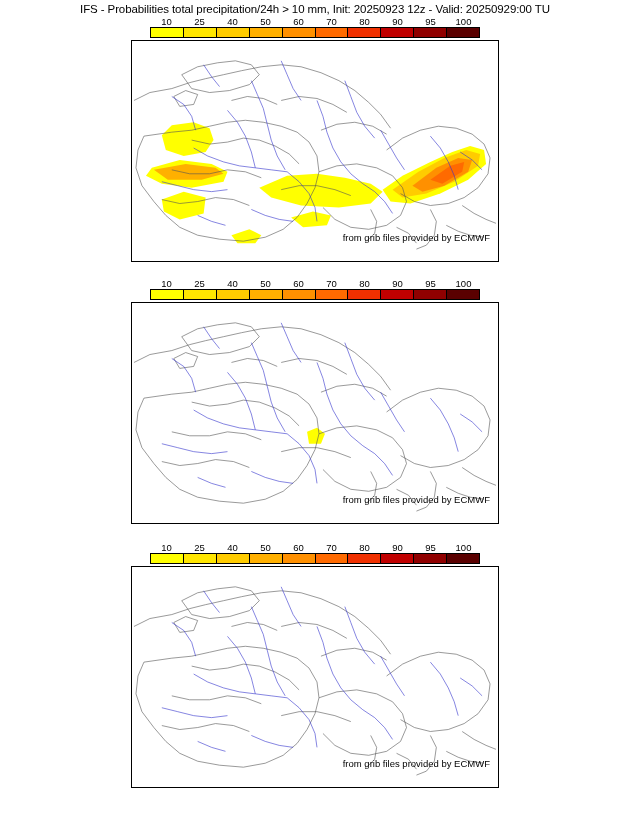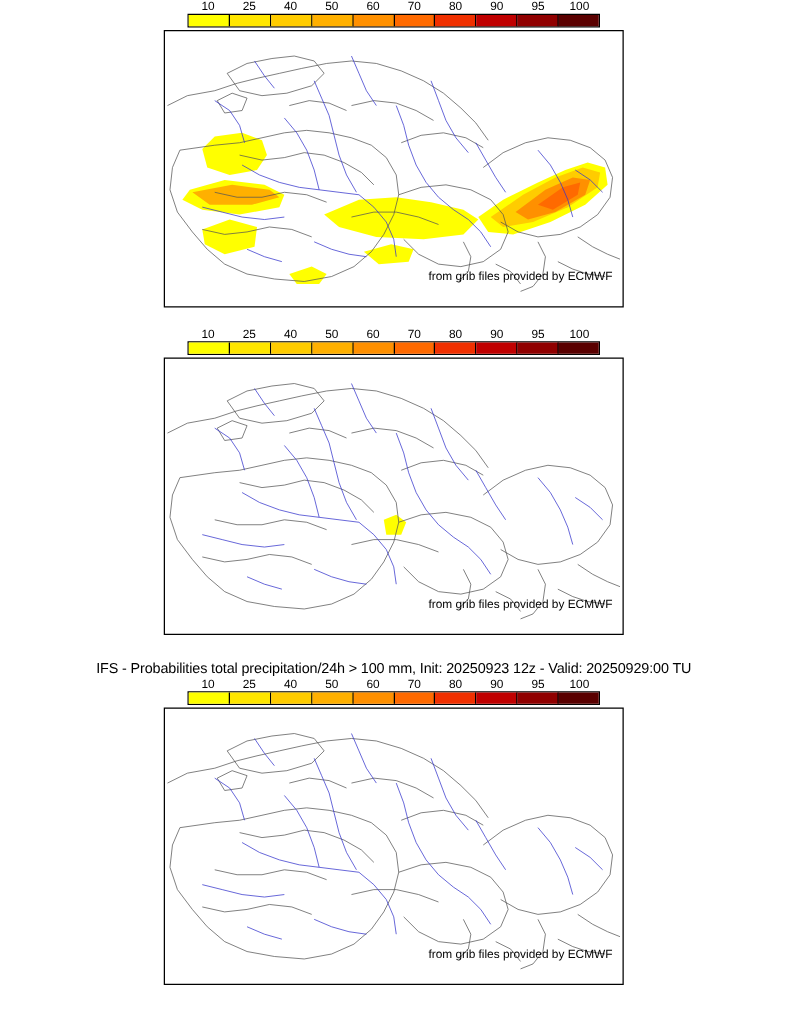--- a/index.html
+++ b/index.html
@@ -86,20 +86,21 @@
     font-size: 9.5px;
     color: #000;
   }
   .panel-spacer { height: 16px; }
   .panel-spacer2 { height: 18px; }
 </style>
 </head>
 <body>
 
 <div class="panel">
+  <div class="panel-title">IFS - Probabilities total precipitation/24h &gt; 10 mm, Init: 20250923 12z - Valid: 20250929:00 TU</div>
 
   <div class="legend">
     <div class="legend-ticks">
       <span style="left:16.5px">10</span>
       <span style="left:49.5px">25</span>
       <span style="left:82.5px">40</span>
       <span style="left:115.5px">50</span>
       <span style="left:148.5px">60</span>
       <span style="left:181.5px">70</span>
       <span style="left:214.5px">80</span>
@@ -260,21 +261,20 @@
         <path d="M66,176 L80,182 L94,186"></path>
       </g>
     </svg>
     <div class="provider">from grib files provided by ECMWF</div>
 
   </div>
   <div class="panel-spacer2"></div>
 </div>
 
 <div class="panel">
-  <div class="panel-title">IFS - Probabilities total precipitation/24h &gt; 100 mm, Init: 20250923 12z - Valid: 20250929:00 TU</div>
 
   <div class="legend">
     <div class="legend-ticks">
       <span style="left:16.5px">10</span>
       <span style="left:49.5px">25</span>
       <span style="left:82.5px">40</span>
       <span style="left:115.5px">50</span>
       <span style="left:148.5px">60</span>
       <span style="left:181.5px">70</span>
       <span style="left:214.5px">80</span>

